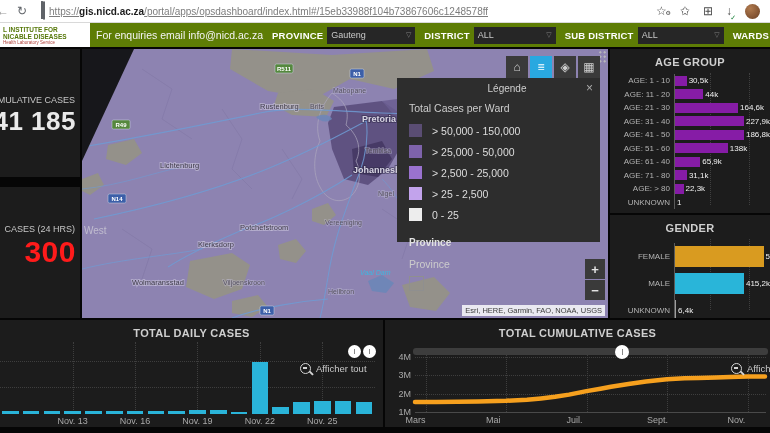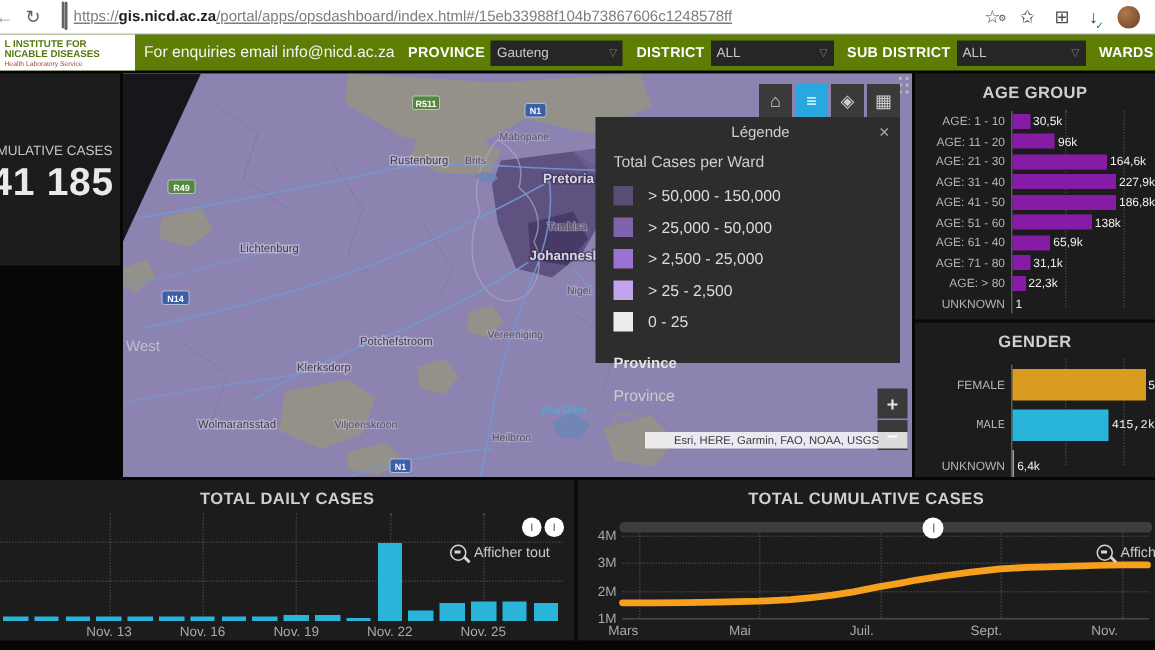--- a/index.html
+++ b/index.html
@@ -69,22 +69,22 @@
   .legend-layer{font-size:10.5px;color:#ccc;margin-bottom:6px;}
   .lrow{display:flex;align-items:center;height:21px;}
   .lswatch{width:13px;height:13px;margin-right:10px;flex:none;}
   .llabel{font-size:10.5px;color:#ddd;}
   .legend-sec{font-size:10px;font-weight:bold;margin-top:12px;color:#e2e2e2;}
   .legend-sec2{font-size:10.5px;margin-top:10px;color:#ccc;}
   .legend-checkbox{width:13px;height:13px;border:1px solid #8f8f8f;margin-top:6px;background:transparent;}
   .map-zoomctl{position:absolute;right:3px;top:210px;width:20px;}
   .zbtn{width:20px;height:20px;background:#3a3a3a;color:#e3e3e3;font-size:13px;font-weight:bold;
         display:flex;align-items:center;justify-content:center;margin-bottom:1px;}
-  .map-attrib{position:absolute;right:3px;bottom:19px;background:rgba(255,255,255,.82);color:#3a3a3a;
-              font-size:7.5px;padding:1px 19px;}
+  .map-attrib{position:absolute;right:3px;bottom:2px;background:rgba(255,255,255,.82);color:#3a3a3a;
+              font-size:7.5px;padding:1px 3px;}
 
   
   .hrows{position:absolute;left:4px;right:0;}
   .p-age .hrows{top:25px;} .p-gender .hrows{top:28px;}
   .hrow{display:flex;align-items:center;}
   .hlabel{width:56px;text-align:right;color:#b3b3b3;font-size:8px;padding-right:4px;white-space:nowrap;flex:none;}
   .hwrap{flex:1;display:flex;align-items:center;border-left:1px solid #5a5a5a;height:100%;position:relative;}
   .hval{color:#f0f0f0;font-size:8px;margin-left:2px;white-space:nowrap;}
   .vgrid{position:absolute;top:24px;bottom:8px;width:0;border-left:1px dotted #3f3f3f;}
   .g1{left:100px;} .g2{left:139px;}
@@ -178,20 +178,24 @@
       <div class="fgroup">
         <span class="flabel">WARDS</span>
 
       </div>
     </div>
   </div>
 
   <div class="panel p-stat1">
     <span class="stat-label">CUMULATIVE CASES</span>
     <span class="stat-value" id="stat0" style="color: rgb(234, 234, 234);">41 185</span>
+  </div>
+  <div class="panel p-stat2">
+    <span class="stat-label">CASES (24 HRS)</span>
+    <span class="stat-value" id="stat1" style="color: rgb(255, 27, 27);">300</span>
   </div>
 
   <div class="panel p-map">
     <svg id="map-svg" width="526" height="269" viewBox="0 0 526 269">
       <rect width="526" height="269" fill="#8d83b1"></rect>
       <polygon points="150,0 250,6 345,0 352,22 312,40 268,30 232,50 186,42 148,20" fill="#94918a"></polygon>
       <polygon points="196,44 232,40 252,52 244,68 210,66 192,56" fill="#94918a"></polygon>
       <polygon points="26,96 52,90 60,104 44,116 24,110" fill="#94918a"></polygon>
       <polygon points="0,130 16,124 22,136 8,146 0,142" fill="#94918a"></polygon>
       <polygon points="108,212 150,204 168,216 160,240 132,250 104,238" fill="#94918a"></polygon>
@@ -323,21 +327,21 @@
           <span class="hlabel">AGE: 1 - 10</span>
           <div class="hwrap">
             <div class="hbar" style="width: 12.2984%; height: 10px; background: rgb(134, 28, 166);"></div>
             <span class="hval">30,5k</span>
           </div>
         </div>
         <div class="hrow" style="height: 13.5px;">
           <span class="hlabel">AGE: 11 - 20</span>
           <div class="hwrap">
             <div class="hbar" style="width: 29.8387%; height: 10px; background: rgb(134, 28, 166);"></div>
-            <span class="hval">96k</span>
+            <span class="hval">44k</span>
           </div>
         </div>
         <div class="hrow" style="height: 13.5px;">
           <span class="hlabel">AGE: 21 - 30</span>
           <div class="hwrap">
             <div class="hbar" style="width: 66.371%; height: 10px; background: rgb(134, 28, 166);"></div>
             <span class="hval">164,6k</span>
           </div>
         </div>
         <div class="hrow" style="height: 13.5px;">
@@ -397,21 +401,21 @@
     <div class="vgrid g1"></div>
     <div class="vgrid g2"></div>
     <div class="hrows" id="gender-rows">
         <div class="hrow" style="height: 27px;">
           <span class="hlabel">FEMALE</span>
           <div class="hwrap">
             <div class="hbar" style="width: 97.6059%; height: 21px; background: rgb(217, 155, 32);"></div>
             <span class="hval">5</span>
           </div>
         </div>
-        <div class="hrow" style="height: 27px; font-family: Liberation Mono, monospace;">
+        <div class="hrow" style="height: 27px;">
           <span class="hlabel">MALE</span>
           <div class="hwrap">
             <div class="hbar" style="width: 76.4641%; height: 21px; background: rgb(41, 181, 217);"></div>
             <span class="hval">415,2k</span>
           </div>
         </div>
         <div class="hrow" style="height: 27px;">
           <span class="hlabel">UNKNOWN</span>
           <div class="hwrap">
             <div class="hbar" style="width: 1.17864%; height: 21px; background: rgb(158, 158, 158);"></div>

